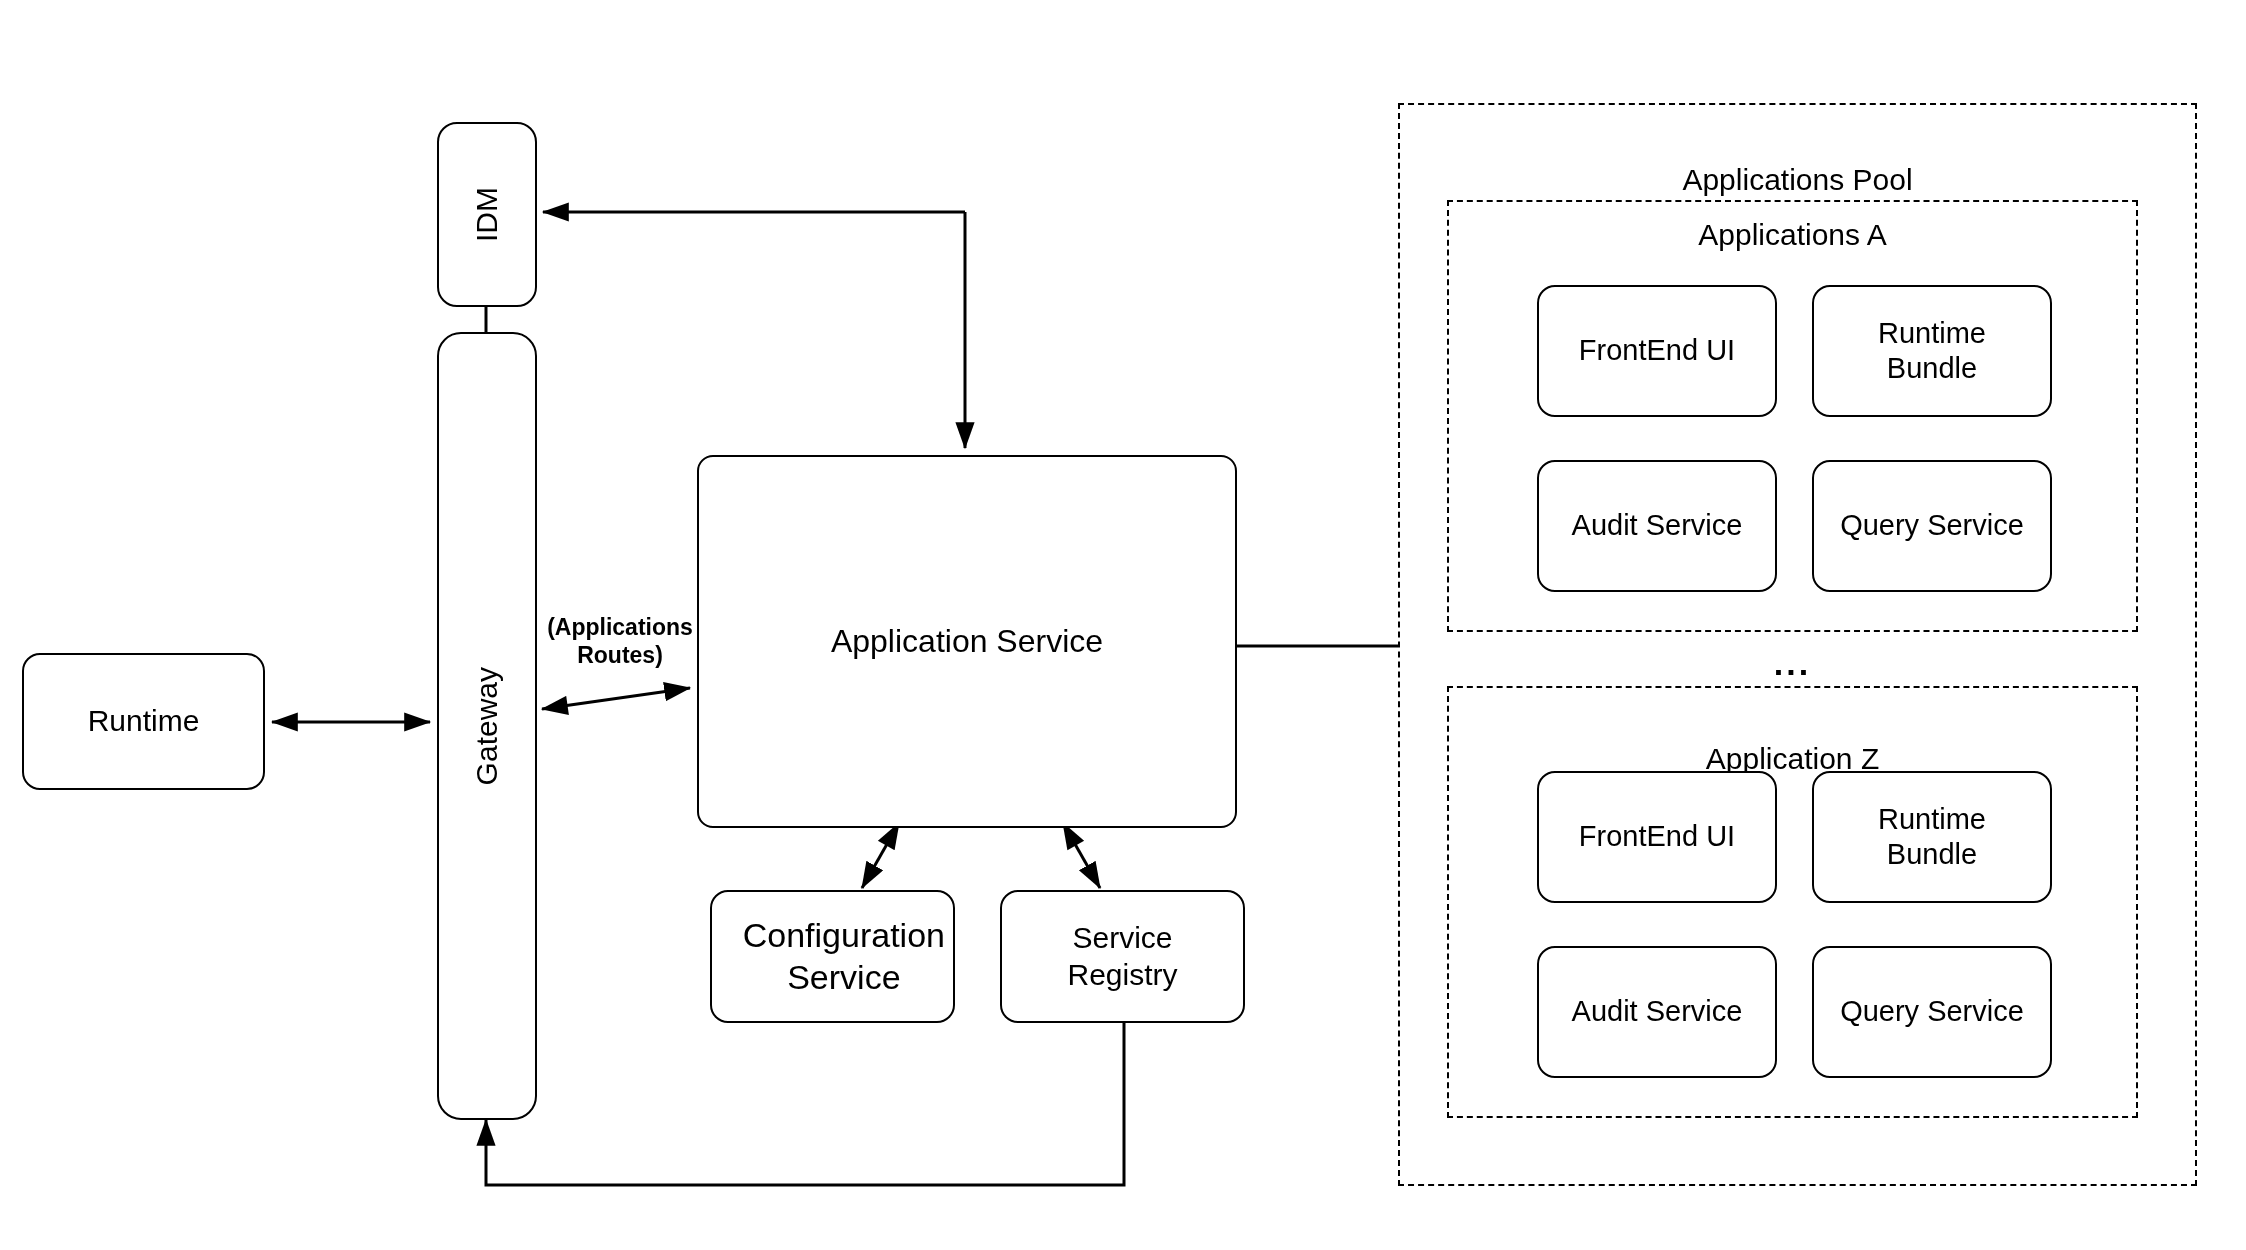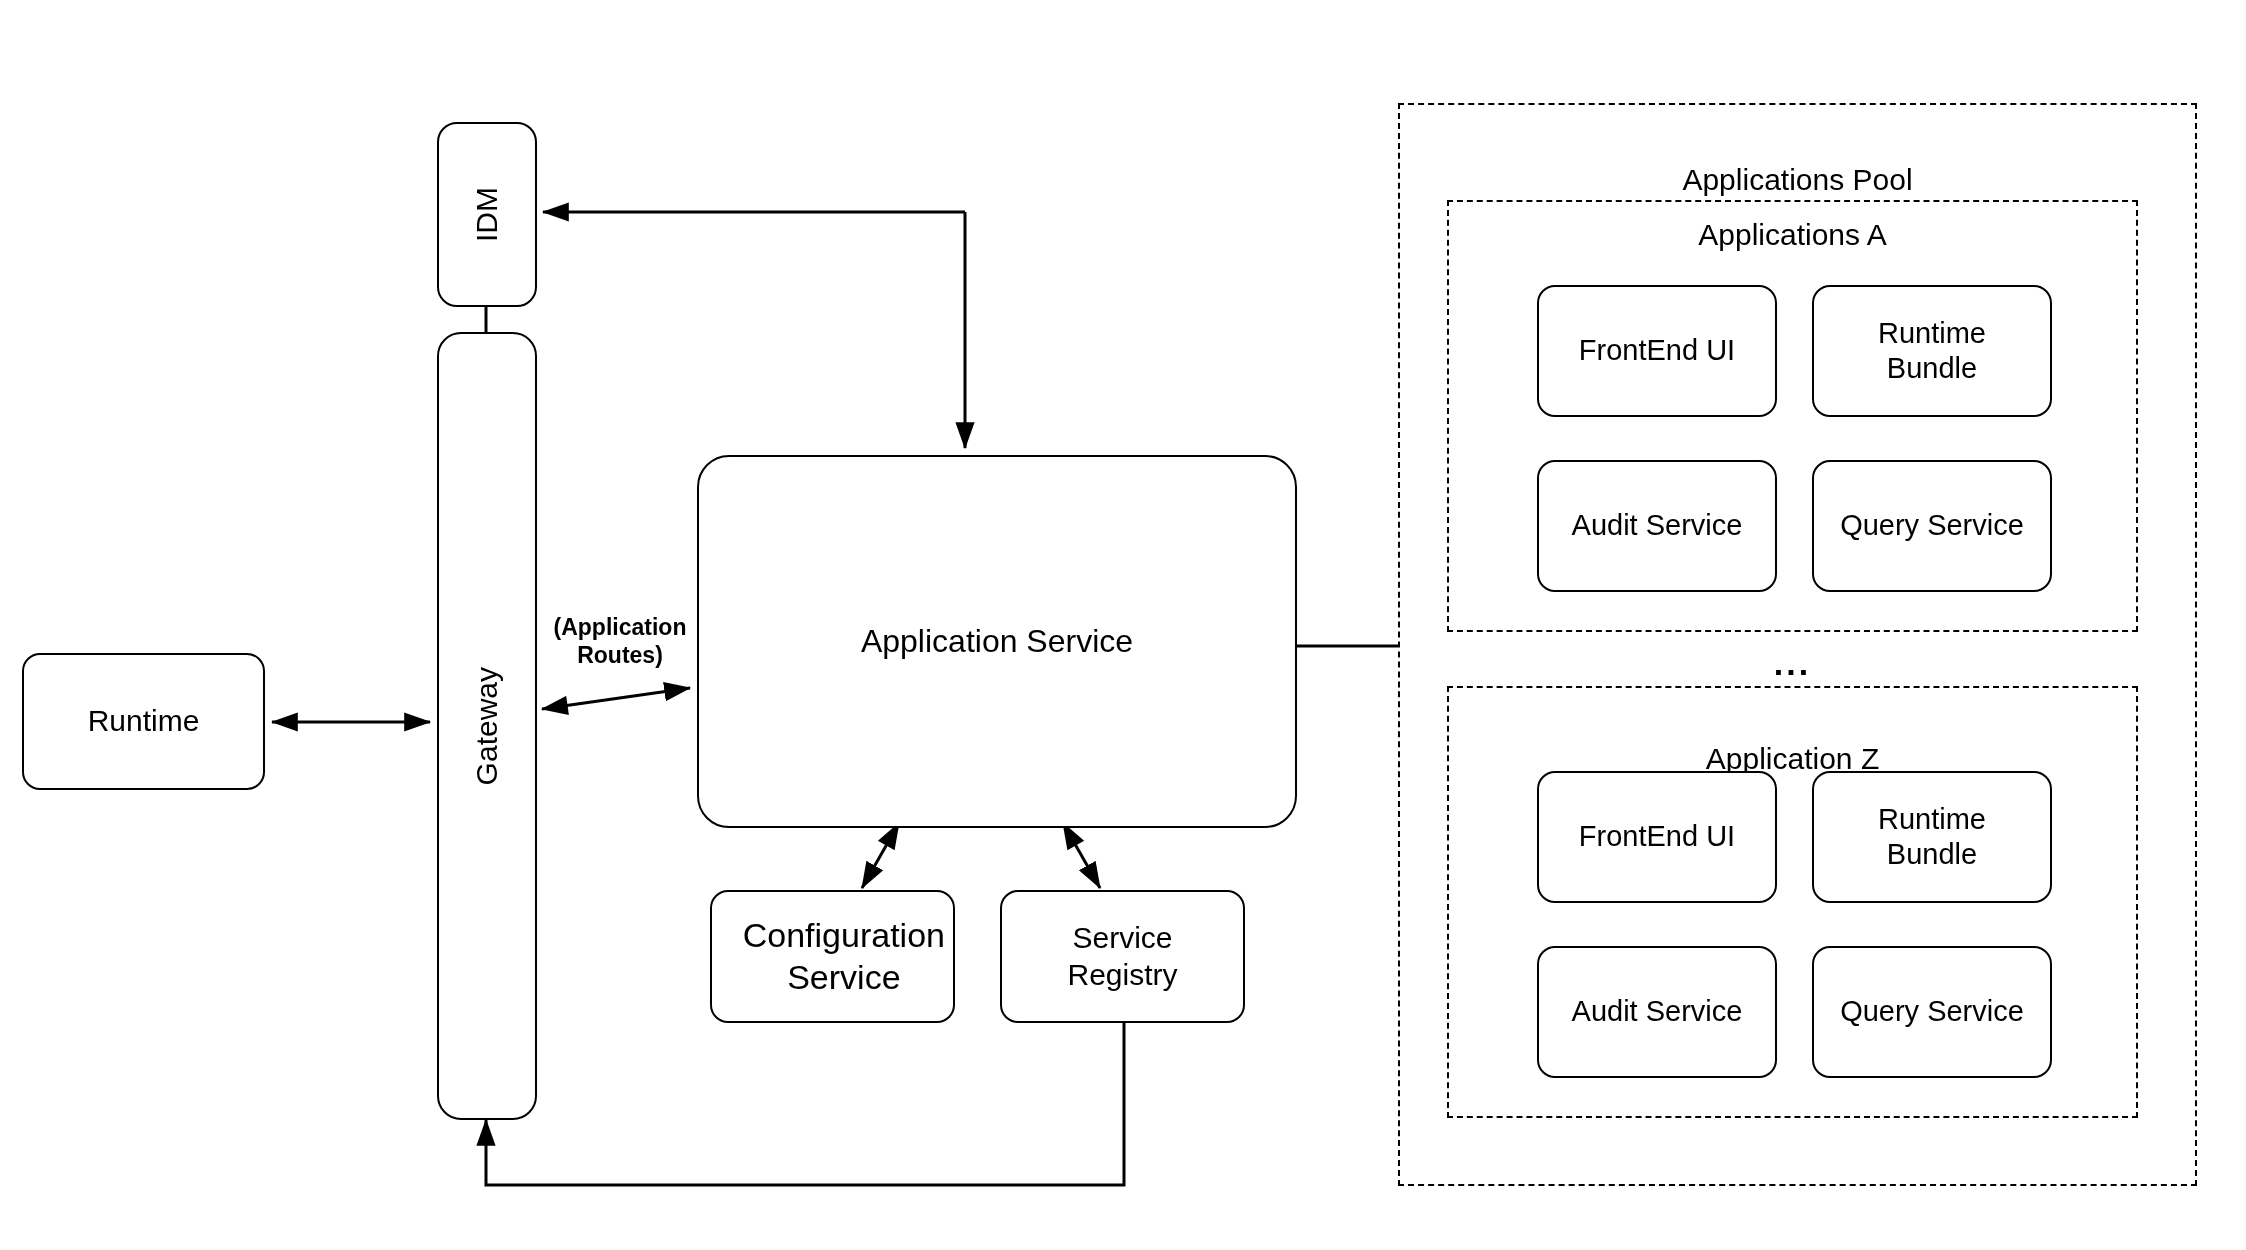--- a/index.html
+++ b/index.html
@@ -135,24 +135,24 @@
   </div>
 
   <div class="node" style="left:437px; top:122px; width:100px; height:185px; font-size:30px; border-radius:20px;">
     <span class="node-label vertical-label">IDM</span>
   </div>
 
   <div class="node" style="left:437px; top:332px; width:100px; height:788px; font-size:30px; border-radius:24px;">
     <span class="node-label vertical-label">Gateway</span>
   </div>
 
-  <div class="edge-label" style="left:545px; top:614px; width:150px; font-size:23px;">(Application
+  <div class="edge-label" style="left:545px; top:614px; width:150px; font-size:23px;">(Applications
 Routes)</div>
 
-  <div class="node" style="left:697px; top:455px; width:600px; height:373px; font-size:32px; border-radius:32px;">
+  <div class="node" style="left:697px; top:455px; width:540px; height:373px; font-size:32px; border-radius:16px;">
     <span class="node-label">Application Service</span>
   </div>
 
   <div class="node" style="left:710px; top:890px; width:245px; height:133px; font-size:34px;justify-content:flex-end;">
     <span class="node-label">Configuration
 Service</span>
   </div>
 
   <div class="node" style="left:1000px; top:890px; width:245px; height:133px; font-size:30px;">
     <span class="node-label">Service

